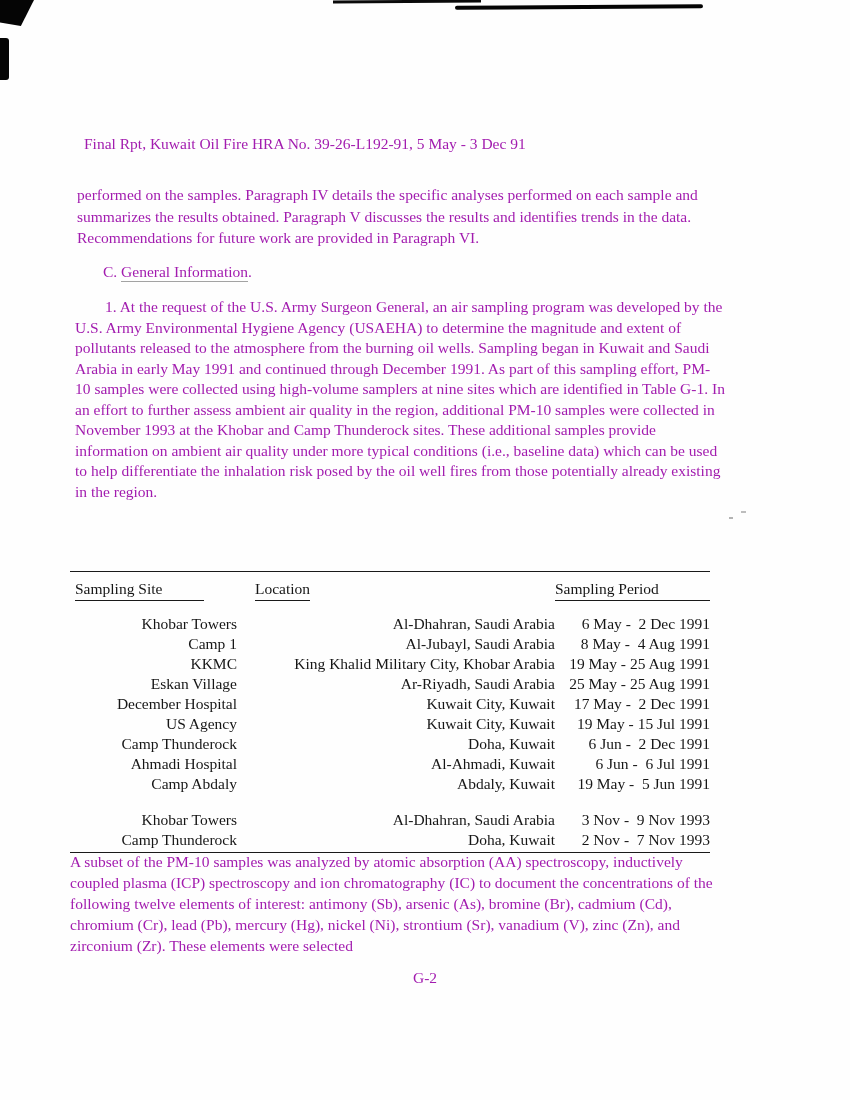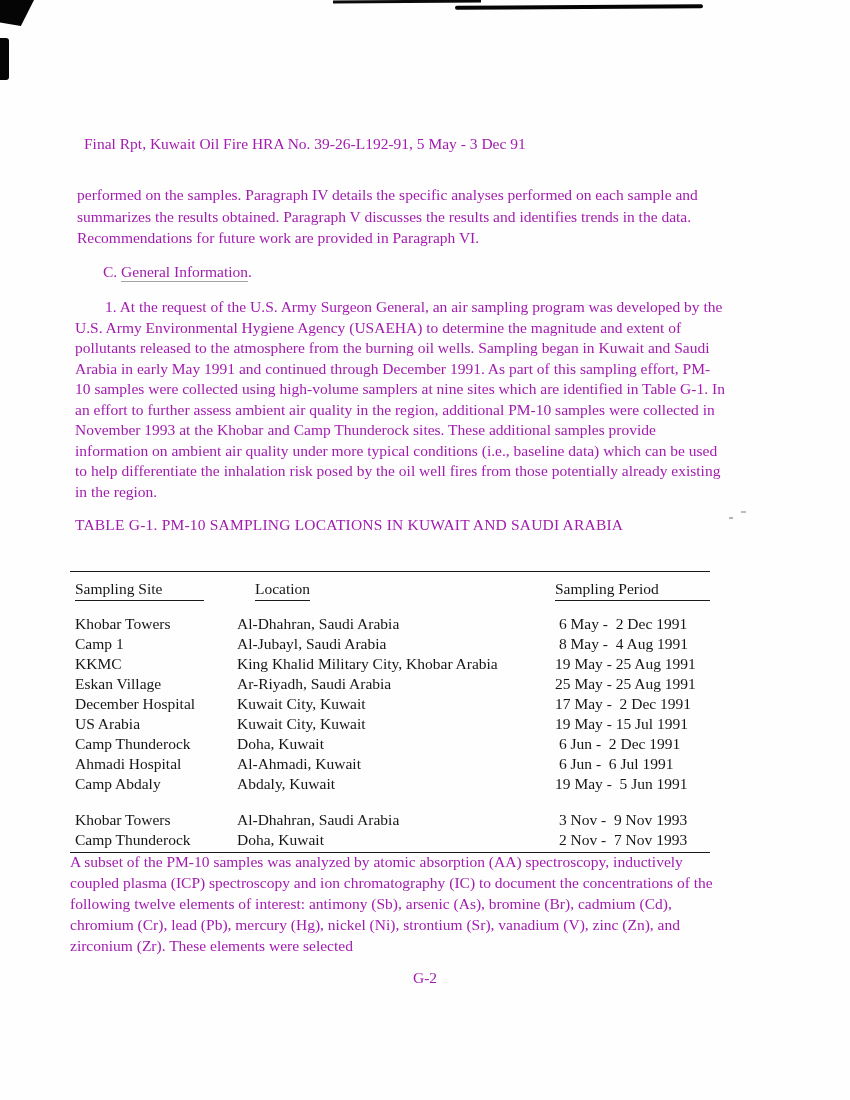--- a/index.html
+++ b/index.html
@@ -95,21 +95,21 @@
   }
   .thead-row { line-height: 19px; }
   .hu {
     display: inline-block;
     border-bottom: 1.5px solid #1a1a1a;
     padding-bottom: 2px;
   }
   .hu-site { padding-right: 42px; }
   .cell-loc-head { padding-left: 18px; }
   .hu-per { display: block; }
-  .tbody { margin-top: 13px; }
+  .tbody { margin-top: 13px; text-align: right; }
   .cell-period { white-space: pre; }
   .tgap { height: 16px; }
   .trow.last {
     border-bottom: 1.5px solid #1a1a1a;
     padding-bottom: 2px;
   }
 </style>
 </head>
 <body>
 
@@ -126,21 +126,20 @@
 
   <div class="txt intro-para">performed on the samples.  Paragraph IV details the specific analyses performed on each sample and summarizes the results obtained.  Paragraph V discusses the results and identifies trends in the data.  Recommendations for future work are provided in Paragraph VI.</div>
 
   <div class="txt section-c">
     <span>C.</span>
     <span class="u">General Information</span><span>.</span>
   </div>
 
   <div class="txt para-1">1.  At the request of the U.S. Army Surgeon General, an air sampling program was developed by the U.S. Army Environmental Hygiene Agency (USAEHA) to determine the magnitude and extent of pollutants released to the atmosphere from the burning oil wells.  Sampling began in Kuwait and Saudi Arabia in early May 1991 and continued through December 1991.  As part of this sampling effort, PM-10 samples were collected using high-volume samplers at nine sites which are identified in Table G-1.  In an effort to further assess ambient air quality in the region, additional PM-10 samples were collected in November 1993 at the Khobar and Camp Thunderock sites.  These additional samples provide information on ambient air quality under more typical conditions (i.e., baseline data) which can be used to help differentiate the inhalation risk posed by the oil well fires from those potentially already existing in the region.</div>
 
-  <div class="txt table-title">TABLE G-1.  PM-10 SAMPLING LOCATIONS IN KUWAIT AND SAUDI ARABIA</div>
 
   <div class="stable">
     <div class="thead-row">
       <div><span class="hu hu-site">Sampling Site</span></div>
       <div class="cell-loc-head"><span class="hu">Location</span></div>
       <div>
           <span class="hu hu-per">Sampling Period</span>
         </div>
     </div>
 
@@ -164,21 +163,21 @@
         <div>Eskan Village</div>
         <div>Ar-Riyadh, Saudi Arabia</div>
         <div class="cell-period">25 May - 25 Aug 1991</div>
       </div>
       <div class="trow">
         <div>December Hospital</div>
         <div>Kuwait City, Kuwait</div>
         <div class="cell-period">17 May -  2 Dec 1991</div>
       </div>
       <div class="trow">
-        <div>US Arabia</div>
+        <div>US Agency</div>
         <div>Kuwait City, Kuwait</div>
         <div class="cell-period">19 May - 15 Jul 1991</div>
       </div>
       <div class="trow">
         <div>Camp Thunderock</div>
         <div>Doha, Kuwait</div>
         <div class="cell-period"> 6 Jun -  2 Dec 1991</div>
       </div>
       <div class="trow">
         <div>Ahmadi Hospital</div>

